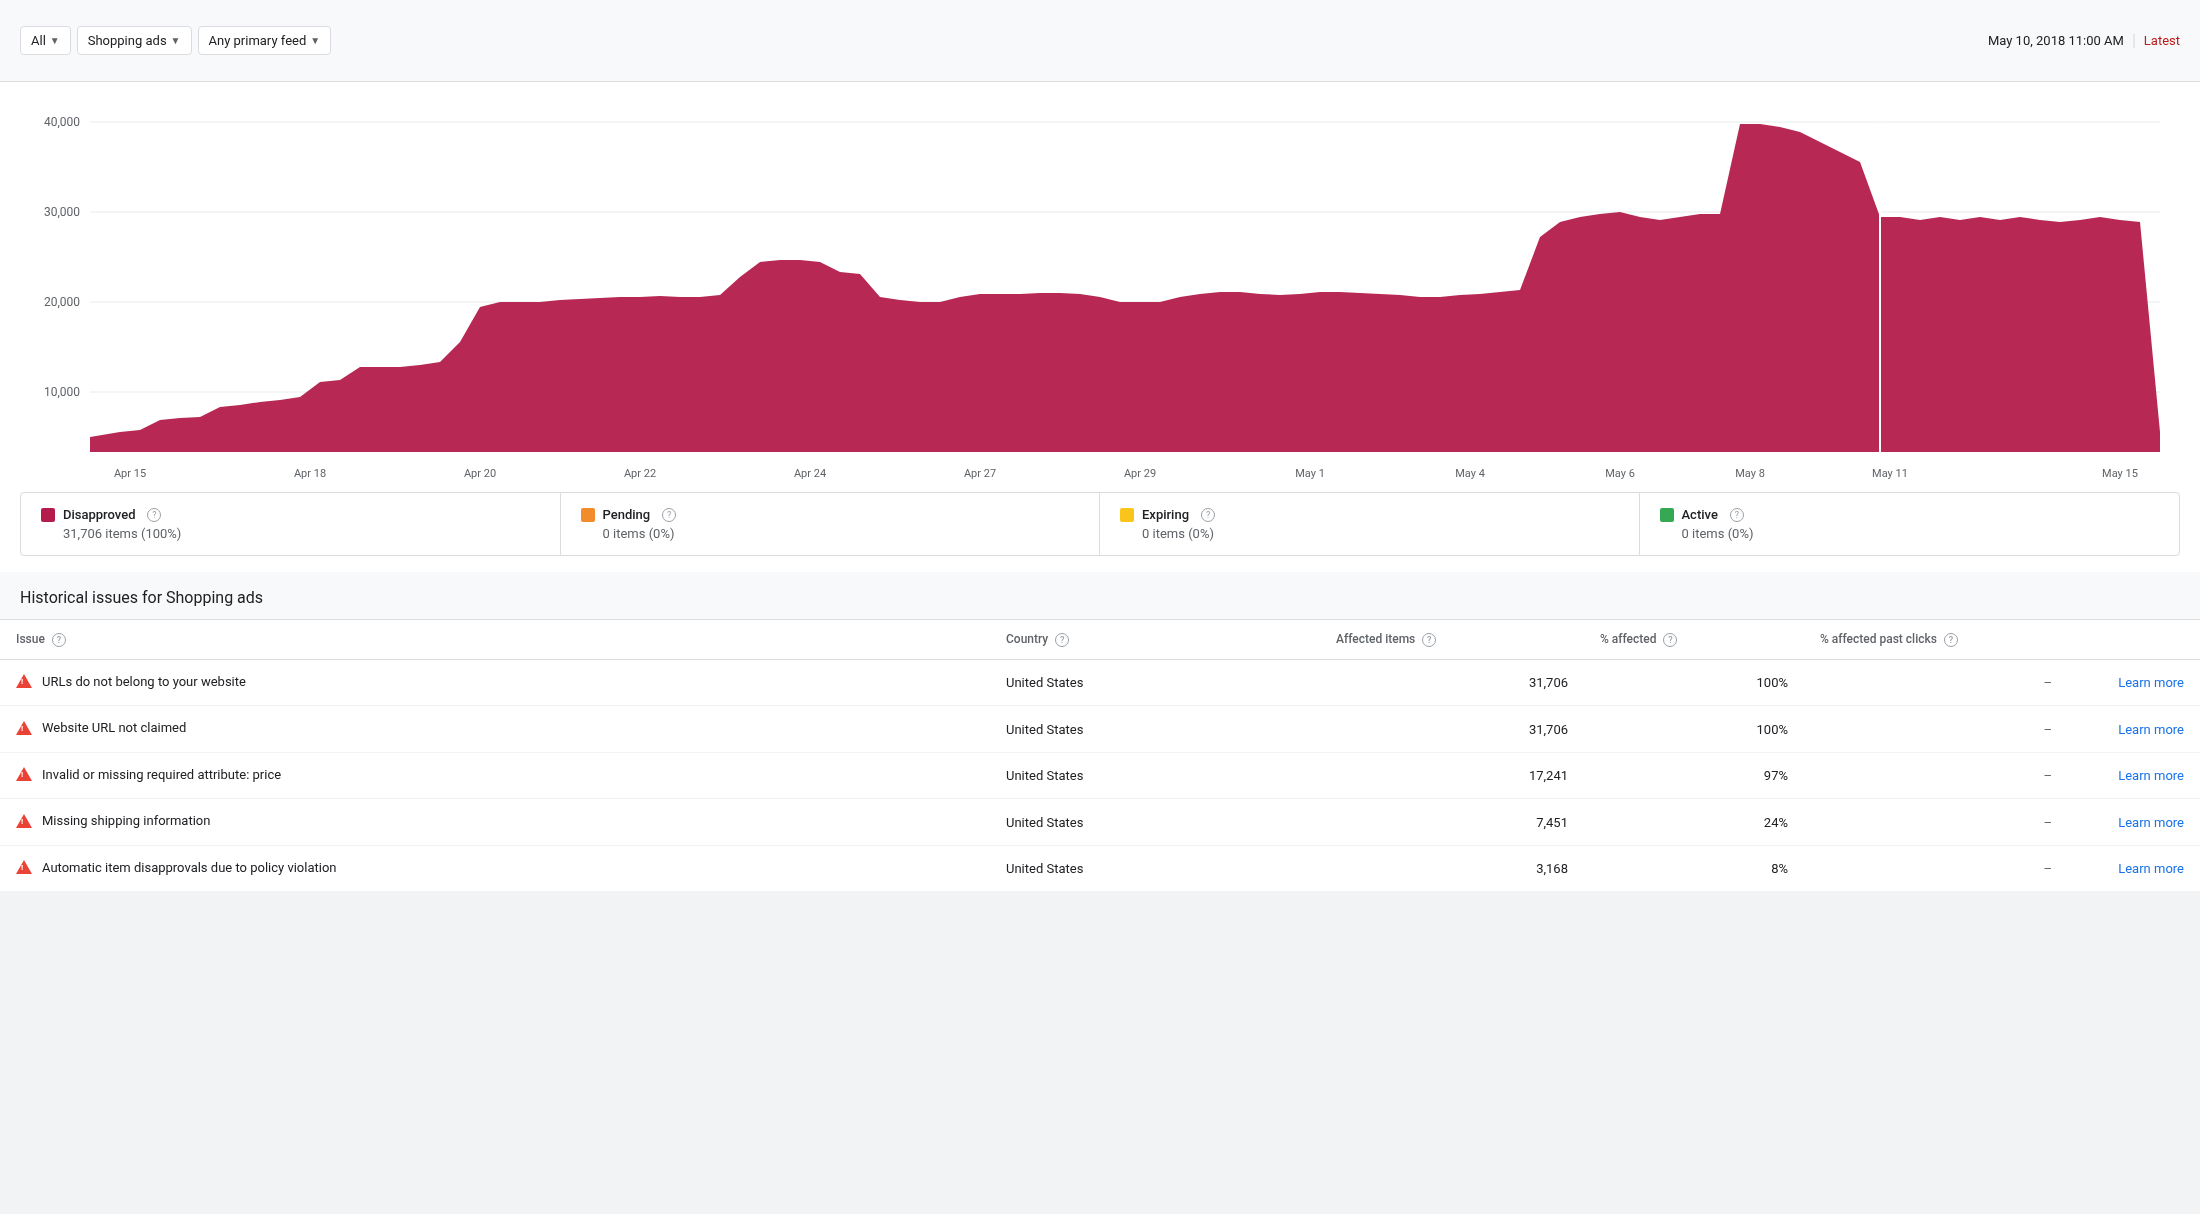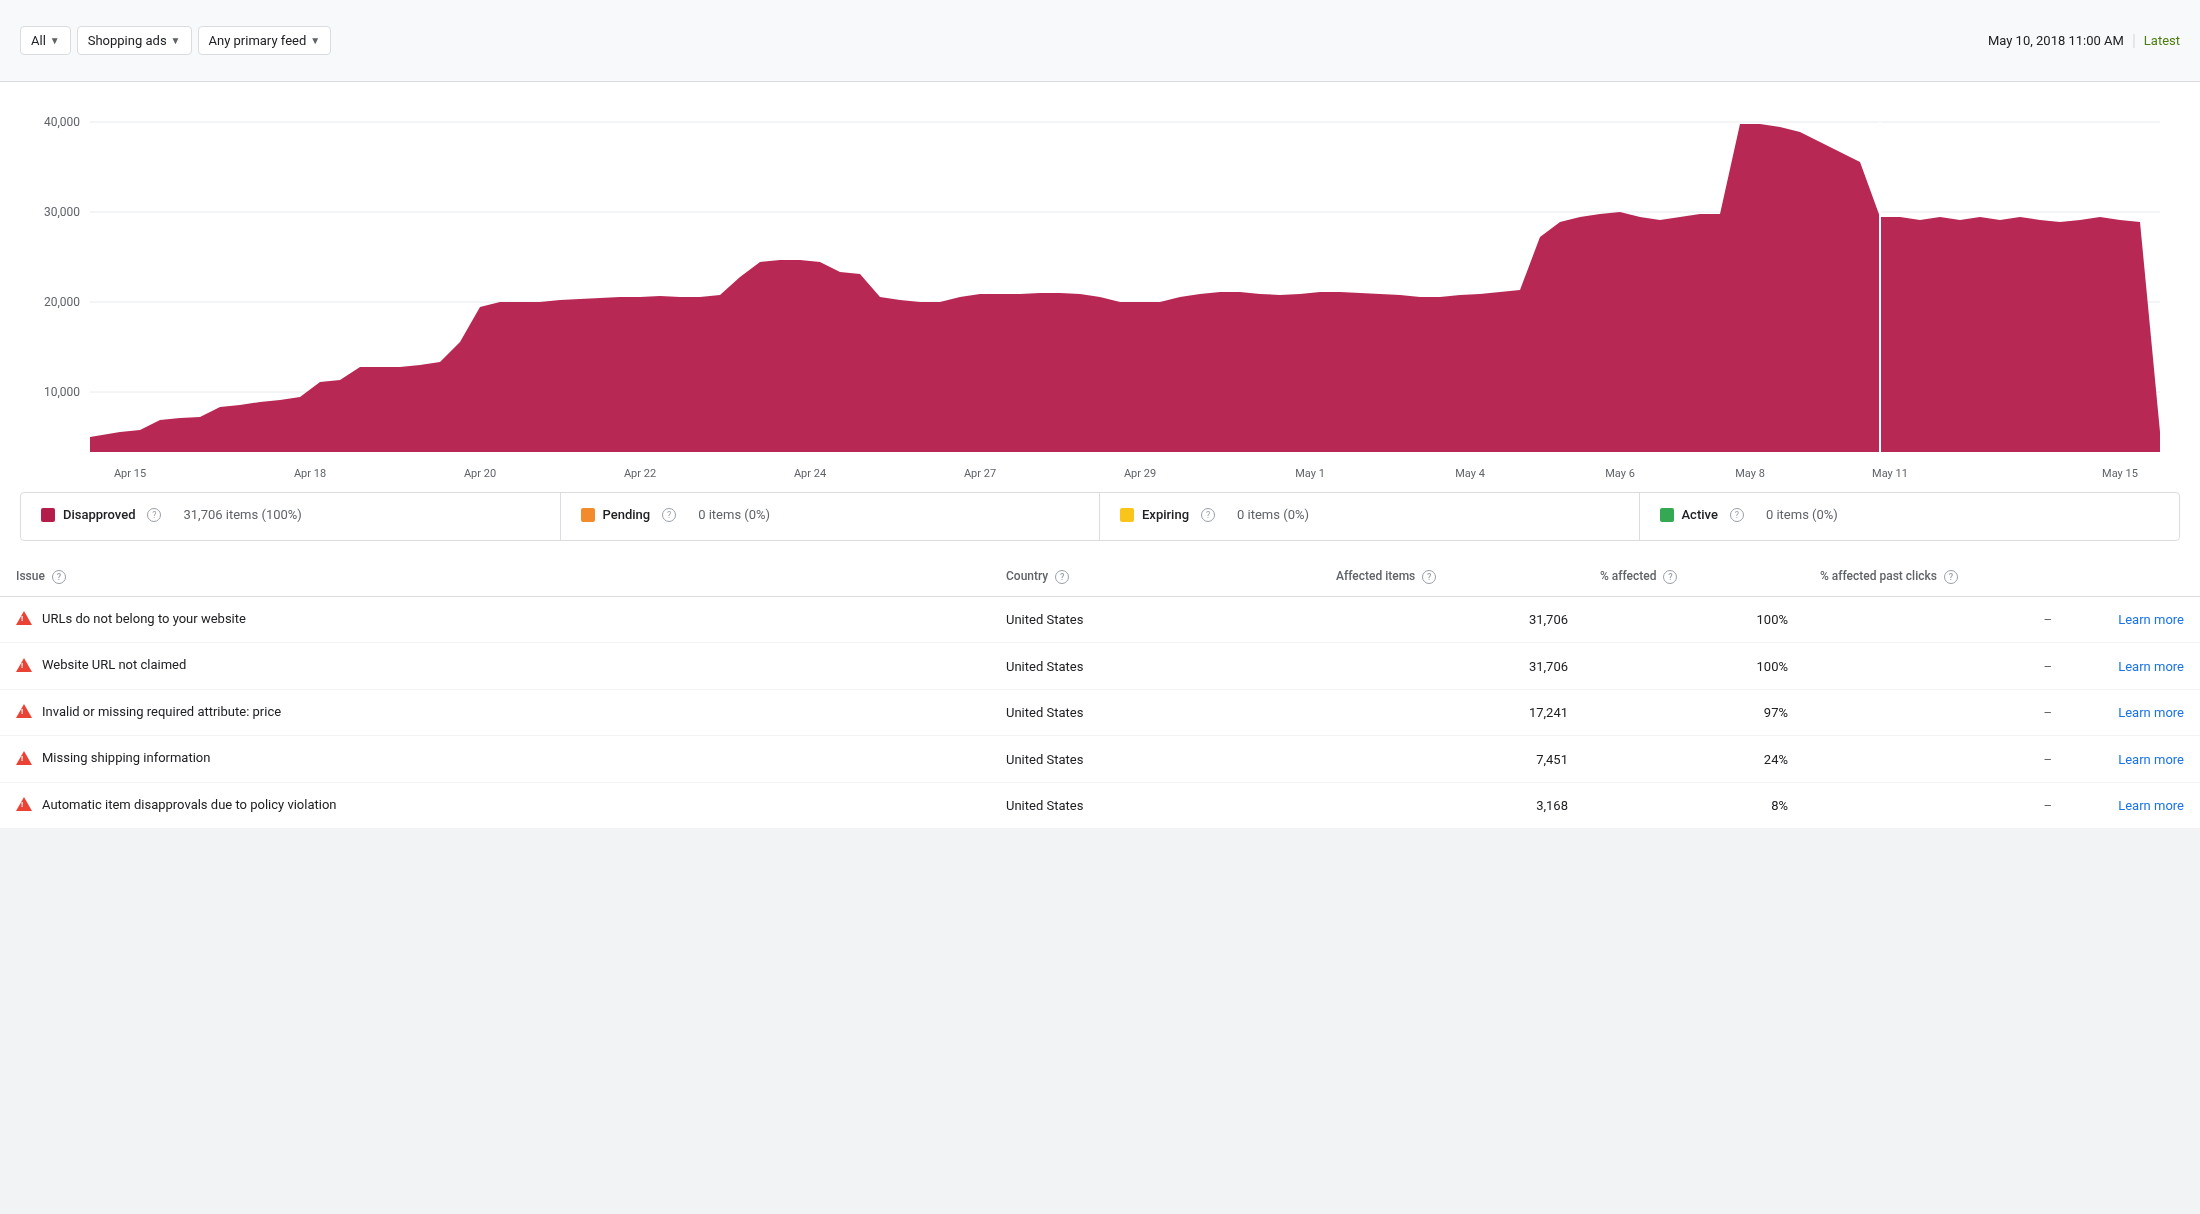--- a/index.html
+++ b/index.html
@@ -61,21 +61,21 @@
     .filter-right .date-text {
       color: #202124;
     }
 
     .filter-right .separator {
       color: #dadce0;
       font-size: 16px;
     }
 
     .filter-right .latest-link {
-      color: #4d7c0f;
+      color: #b91c1c;
       cursor: pointer;
       text-decoration: none;
     }
 
     
     .chart-container {
       padding: 20px 20px 10px 20px;
       background: #fff;
       position: relative;
     }
@@ -91,21 +91,21 @@
       display: grid;
       grid-template-columns: repeat(4, 1fr);
       border: 1px solid #dadce0;
       border-radius: 4px;
       margin: 0 20px 16px 20px;
       background: #fff;
     }
 
     .legend-item {
       display: flex;
-      flex-direction: row;
+      flex-direction: column;
       padding: 14px 20px;
       border-right: 1px solid #dadce0;
     }
 
     .legend-item:last-child {
       border-right: none;
     }
 
     .legend-header {
       display: flex;
@@ -409,20 +409,23 @@
       <div class="legend-header">
         <div class="legend-color-box" style="background:#34a853"></div>
         <span class="legend-label">Active</span>
         <span class="hint-icon">?</span>
       </div>
       <div class="legend-value">0 items (0%)</div>
     </div>
     </div>
 
   <div class="issues-section">
+    <div class="issues-header">
+      <span>Historical issues for Shopping ads</span>
+    </div>
     <table class="issues-table">
       <thead>
         <tr>
           <th class="col-issue">
             <span>Issue</span>
             <span class="hint-icon">?</span>
           </th>
           <th class="col-country">
             <span>Country</span>
             <span class="hint-icon">?</span>

